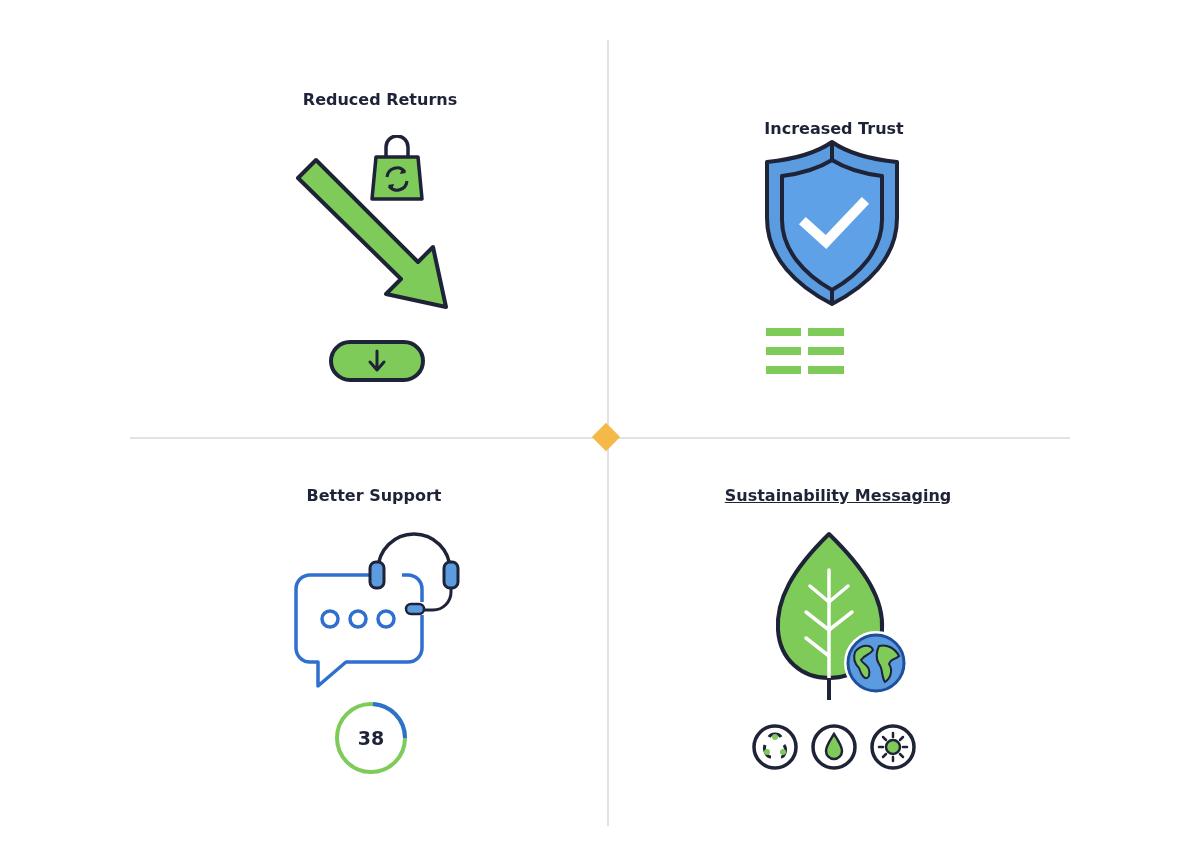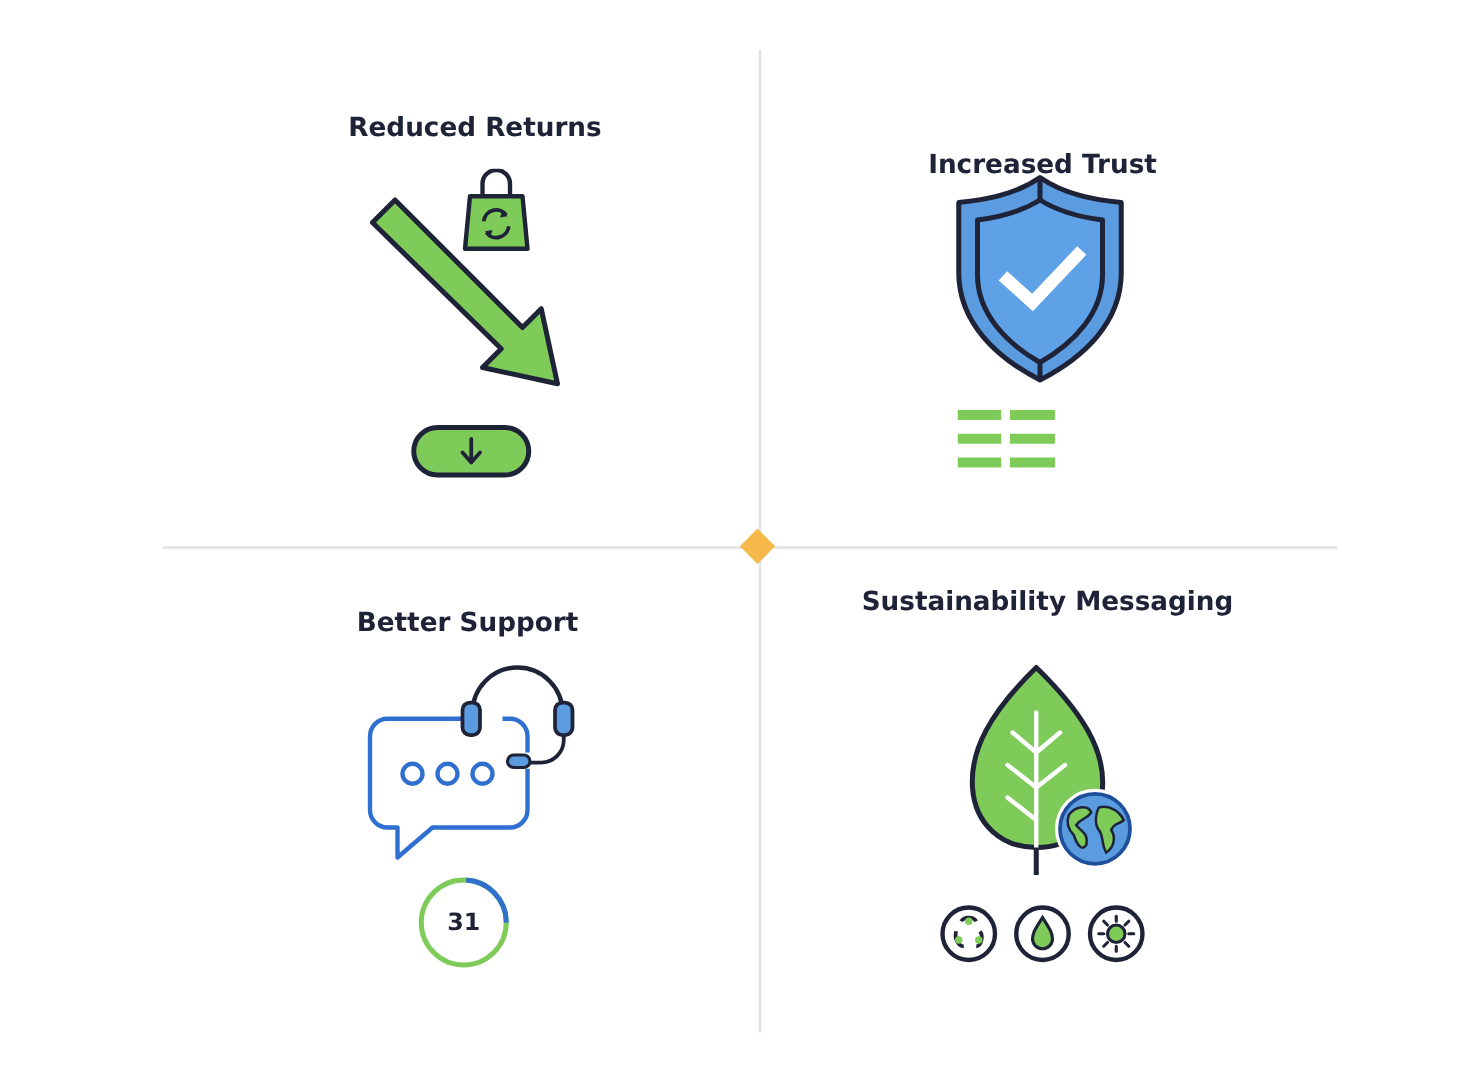--- a/index.html
+++ b/index.html
@@ -1,20 +1,20 @@
 <!DOCTYPE html>
 <html><head>
 <meta charset="utf-8">
 <style>
   html, body { margin:0; padding:0; background:#ffffff; }
   body { width:1184px; height:864px; position:relative; overflow:hidden; font-family:"DejaVu Sans", sans-serif; }
   .vline { position:absolute; left:607px; top:40px; width:2px; height:786px; background:#e2e2e2; }
   .hline { position:absolute; left:130px; top:437px; width:940px; height:2px; background:#e2e2e2; }
   .diamond { position:absolute; left:596px; top:427px; width:20px; height:20px; background:#f5b94a; transform:rotate(45deg); }
-  .title { position:absolute; font-size:21px; font-weight:bold; color:#1f2338; text-align:center; white-space:nowrap; transform:translateX(-50%); }
+  .title { position:absolute; font-size:16px; font-weight:bold; color:#1f2338; text-align:center; white-space:nowrap; transform:translateX(-50%); }
   .icon { position:absolute; }
 </style>
 </head>
 <body>
 
 <div class="vline"></div>
 <div class="hline"></div>
 <div class="diamond"></div>
 
 <div>
@@ -66,26 +66,26 @@
     <rect x="80" y="32" width="14" height="26" rx="6" fill="#5b9be0" stroke="#1f2338" stroke-width="3"></rect>
     <rect x="154" y="32" width="14" height="26" rx="6" fill="#5b9be0" stroke="#1f2338" stroke-width="3"></rect>
     <path d="M161 58 V62 a18 18 0 0 1 -18 18 H132" fill="none" stroke="#1f2338" stroke-width="3"></path>
     <rect x="116" y="74" width="18" height="10" rx="5" fill="#5b9be0" stroke="#1f2338" stroke-width="2.5"></rect>
   </svg>
   <div class="icon" style="left:333px;top:700px;width:76px;height:76px;">
     <svg width="76" height="76" viewBox="0 0 76 76" style="position:absolute;left:0;top:0;">
       <circle cx="38" cy="38" r="34" fill="none" stroke="#7ecb5a" stroke-width="4"></circle>
       <path d="M40 4 A34 34 0 0 1 72 38" fill="none" stroke="#2f6fcf" stroke-width="4"></path>
     </svg>
-    <div style="position:absolute;left:0;top:0;width:76px;height:76px;line-height:76px;text-align:center;font-size:19px;font-weight:bold;color:#1f2338;">31</div>
+    <div style="position:absolute;left:0;top:0;width:76px;height:76px;line-height:76px;text-align:center;font-size:19px;font-weight:bold;color:#1f2338;">38</div>
   </div>
 </div>
 
 <div>
-  <div class="title" style="left:838px;top:469px;">Sustainability Messaging</div>
+  <div class="title" style="left:838px;top:486px;text-decoration:underline;">Sustainability Messaging</div>
   <svg class="icon" style="left:772px;top:530px;" width="120" height="172" viewBox="0 0 120 172">
     <path d="M57 4 C20 40 4 70 6 100 C8 130 30 148 57 148 C84 148 108 130 110 100 C112 70 94 40 57 4 Z" fill="#7ecb5a" stroke="#1f2338" stroke-width="4" stroke-linejoin="round"></path>
     <path d="M57 40 V148 M57 72 L76 56 M57 72 L38 56 M57 100 L80 82 M57 100 L34 82 M57 126 L34 108" fill="none" stroke="#ffffff" stroke-width="3.5" stroke-linecap="round"></path>
     <path d="M57 148 V170" stroke="#1f2338" stroke-width="4"></path>
   </svg>
   <svg class="icon" style="left:843px;top:630px;" width="66" height="66" viewBox="0 0 66 66">
     <circle cx="33" cy="33" r="30" fill="#5b9be0" stroke="#ffffff" stroke-width="4"></circle>
     <circle cx="33" cy="33" r="28" fill="#5b9be0" stroke="#1f4f9a" stroke-width="3"></circle>
     <path d="M12 22 C18 14 28 14 30 20 C26 26 22 24 18 30 C22 36 28 36 26 46 C22 52 18 44 16 38 C12 34 10 28 12 22 Z" fill="#7ecb5a" stroke="#1f2338" stroke-width="2"></path>
     <path d="M36 16 C44 14 52 18 56 26 C52 30 48 28 46 34 C50 40 48 48 42 52 C38 46 40 38 36 34 C32 28 34 20 36 16 Z" fill="#7ecb5a" stroke="#1f2338" stroke-width="2"></path>

